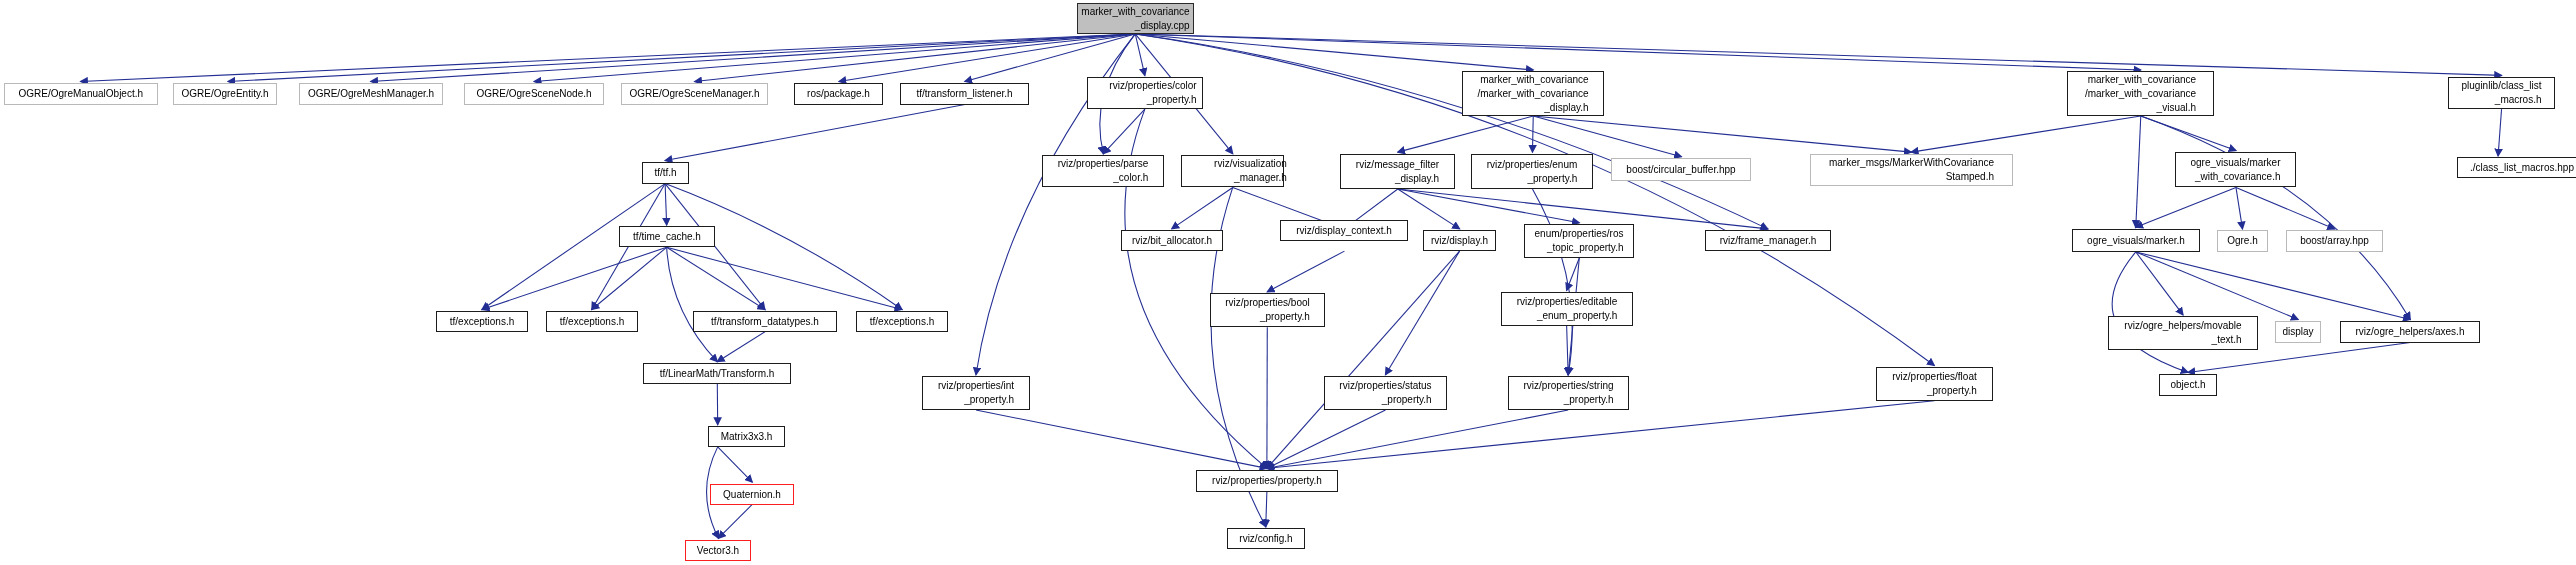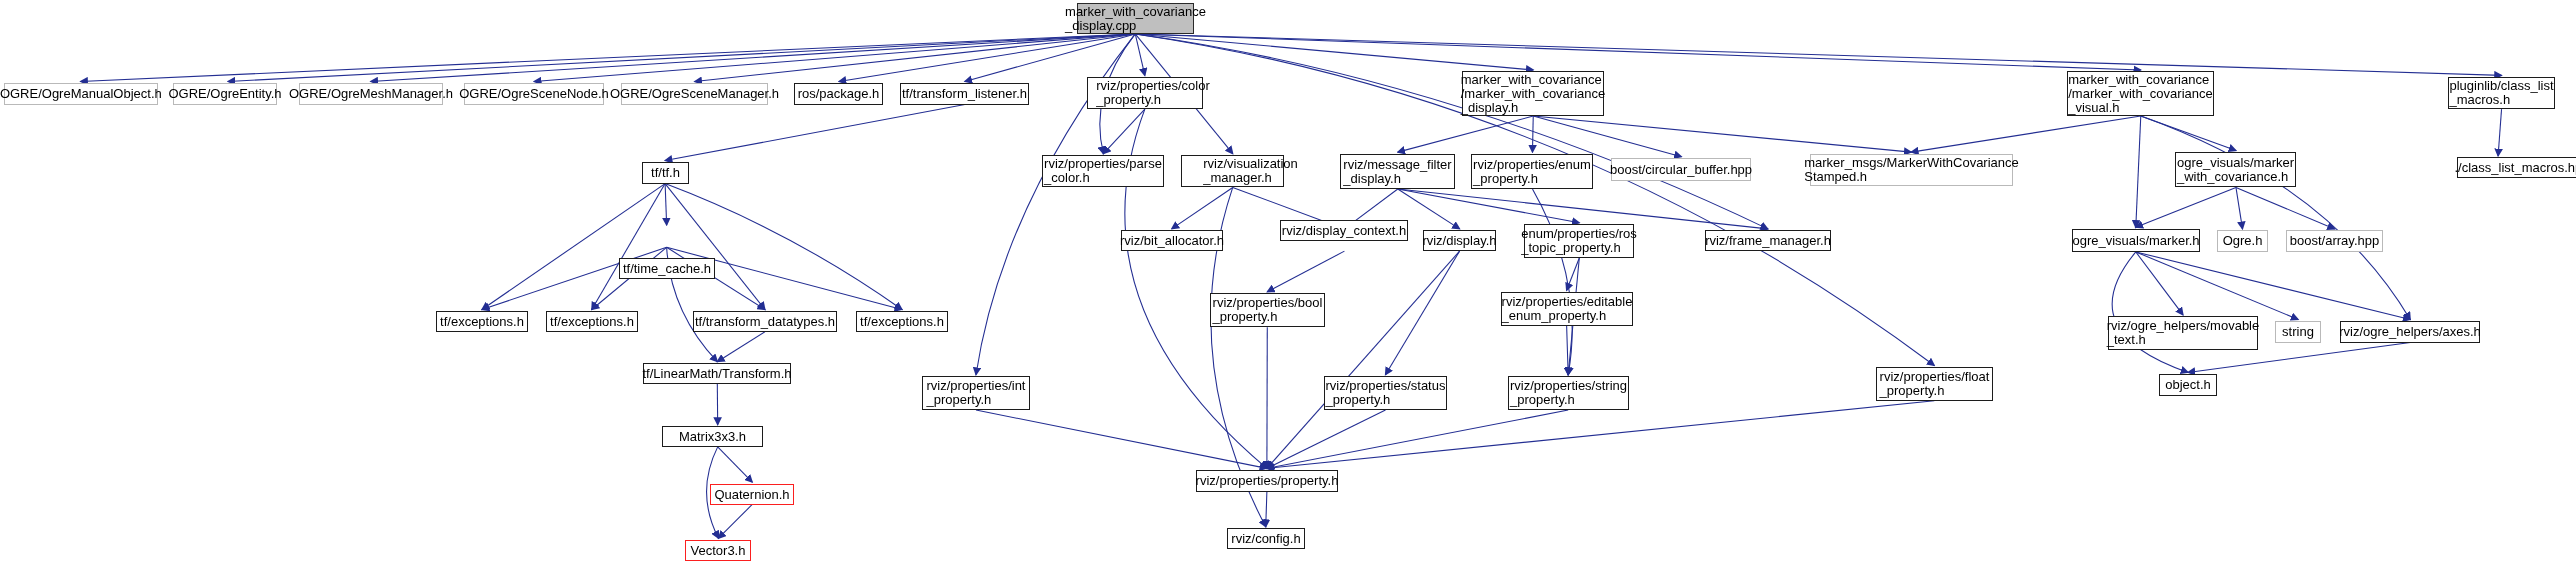--- a/index.html
+++ b/index.html
@@ -14,22 +14,22 @@
   #edge-layer { position:absolute; left:0; top:0; z-index:1; }
   .node {
     position: absolute;
     z-index: 2;
     background: #ffffff;
     border: 1.2px solid #1c1c1c;
     box-sizing: border-box;
     display: flex;
     align-items: center;
     justify-content: center;
-    text-align: left;
-    font-size: 13px;
+    text-align: right;
+    font-size: 10px;
     line-height: 14px;
     color: #000000;
     white-space: pre-line;
     cursor: default;
   }
   .node.root      { background:#bfbfbf; border:1.5px solid #2a2a2a; }
   .node.linked    { border:1.2px solid #1c1c1c; cursor:pointer; }
   .node.external  { border:0.8px solid #b9b9b9; }
   .node.truncated { border:1.2px solid #fb1f1f; cursor:pointer; }
 </style>
@@ -143,52 +143,52 @@
       <div class="node linked" style="left: 1340px; top: 154px; width: 115px; height: 35px;">rviz/message_filter
 _display.h</div>
       <div class="node linked" style="left: 1471px; top: 154px; width: 122px; height: 35px;">rviz/properties/enum
 _property.h</div>
       <div class="node external" style="left: 1611px; top: 158px; width: 140px; height: 23px;">boost/circular_buffer.hpp</div>
       <div class="node external" style="left: 1810px; top: 154px; width: 203px; height: 32px;">marker_msgs/MarkerWithCovariance
 Stamped.h</div>
       <div class="node linked" style="left: 2175px; top: 152px; width: 121px; height: 35px;">ogre_visuals/marker
 _with_covariance.h</div>
       <div class="node linked" style="left: 2433px; top: 157px; width: 130px; height: 21px; margin-left: 24px;">./class_list_macros.hpp</div>
-      <div class="node linked" style="left: 619px; top: 226px; width: 96px; height: 21px; margin-top: 32px;">tf/time_cache.h</div>
+      <div class="node linked" style="left: 619px; top: 226px; width: 96px; height: 21px;">tf/time_cache.h</div>
       <div class="node linked" style="left: 1121px; top: 230px; width: 102px; height: 21px;">rviz/bit_allocator.h</div>
       <div class="node linked" style="left: 1280px; top: 220px; width: 128px; height: 21px;">rviz/display_context.h</div>
       <div class="node linked" style="left: 1423px; top: 230px; width: 73px; height: 21px;">rviz/display.h</div>
       <div class="node linked" style="left: 1524px; top: 224px; width: 110px; height: 34px;">enum/properties/ros
 _topic_property.h</div>
       <div class="node linked" style="left: 1705px; top: 230px; width: 126px; height: 21px;">rviz/frame_manager.h</div>
       <div class="node linked" style="left: 2072px; top: 229px; width: 128px; height: 23px;">ogre_visuals/marker.h</div>
       <div class="node external" style="left: 2217px; top: 230px; width: 51px; height: 21.5px;">Ogre.h</div>
       <div class="node external" style="left: 2286px; top: 230px; width: 97px; height: 21.5px;">boost/array.hpp</div>
       <div class="node linked" style="left: 436px; top: 311px; width: 92px; height: 21px;">tf/exceptions.h</div>
       <div class="node linked" style="left: 546px; top: 311px; width: 92px; height: 21px;">tf/exceptions.h</div>
       <div class="node linked" style="left: 693px; top: 311px; width: 144px; height: 21px;">tf/transform_datatypes.h</div>
       <div class="node linked" style="left: 856px; top: 311px; width: 92px; height: 21px;">tf/exceptions.h</div>
       <div class="node linked" style="left: 1210px; top: 293px; width: 115px; height: 34px;">rviz/properties/bool
 _property.h</div>
       <div class="node linked" style="left: 1501px; top: 292px; width: 132px; height: 34px;">rviz/properties/editable
 _enum_property.h</div>
       <div class="node linked" style="left: 2108px; top: 316px; width: 150px; height: 34px;">rviz/ogre_helpers/movable
 _text.h</div>
-      <div class="node external" style="left: 2275px; top: 321px; width: 46px; height: 21.5px;">string</div>
+      <div class="node external" style="left: 2275px; top: 321px; width: 46px; height: 21.5px;">display</div>
       <div class="node linked" style="left: 2340px; top: 321px; width: 140px; height: 21.5px;">rviz/ogre_helpers/axes.h</div>
       <div class="node linked" style="left: 643px; top: 363px; width: 148px; height: 21px;">tf/LinearMath/Transform.h</div>
       <div class="node linked" style="left: 922px; top: 376px; width: 108px; height: 34px;">rviz/properties/int
 _property.h</div>
       <div class="node linked" style="left: 1324px; top: 376px; width: 123px; height: 34px;">rviz/properties/status
 _property.h</div>
       <div class="node linked" style="left: 1508px; top: 376px; width: 121px; height: 34px;">rviz/properties/string
 _property.h</div>
       <div class="node linked" style="left: 1876px; top: 367px; width: 117px; height: 34px;">rviz/properties/float
 _property.h</div>
       <div class="node linked" style="left: 2159px; top: 374px; width: 58px; height: 21.5px;">object.h</div>
-      <div class="node linked" style="left: 662px; top: 426px; width: 101px; height: 21px;">Matrix3x3.h</div>
+      <div class="node linked" style="left: 708px; top: 426px; width: 77px; height: 21px;">Matrix3x3.h</div>
       <div class="node linked" style="left: 1196px; top: 470px; width: 142px; height: 21.5px;">rviz/properties/property.h</div>
       <div class="node truncated" style="left: 710px; top: 484px; width: 84px; height: 21px;">Quaternion.h</div>
       <div class="node linked" style="left: 1227px; top: 528px; width: 78px; height: 21px;">rviz/config.h</div>
       <div class="node truncated" style="left: 685px; top: 540px; width: 66px; height: 21px;">Vector3.h</div>
     </div>
 </div>
 
 
 </body></html>

